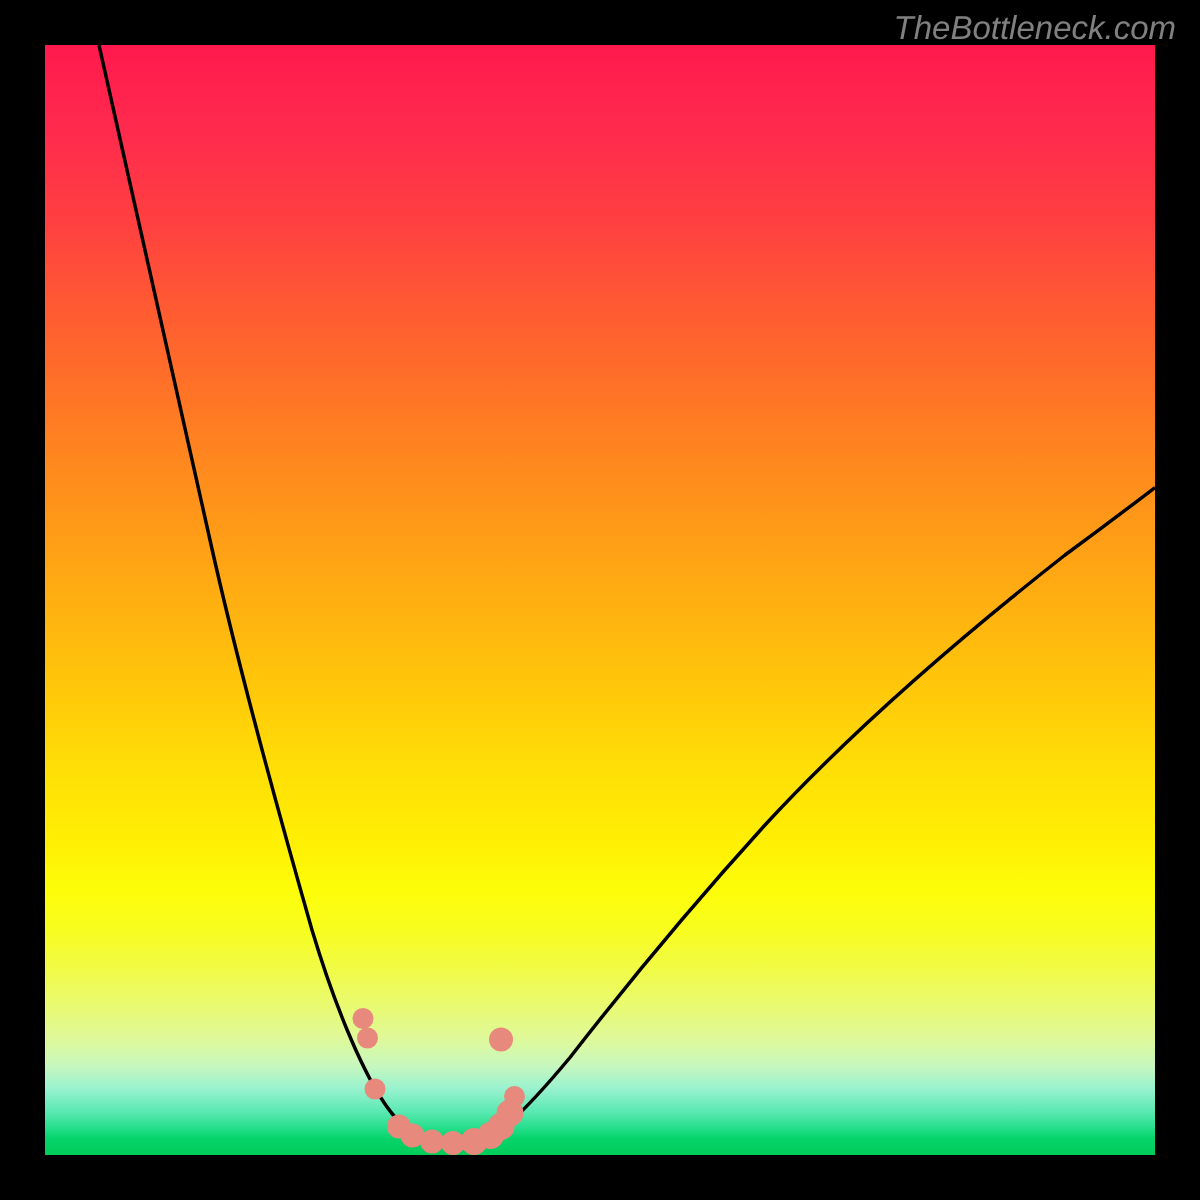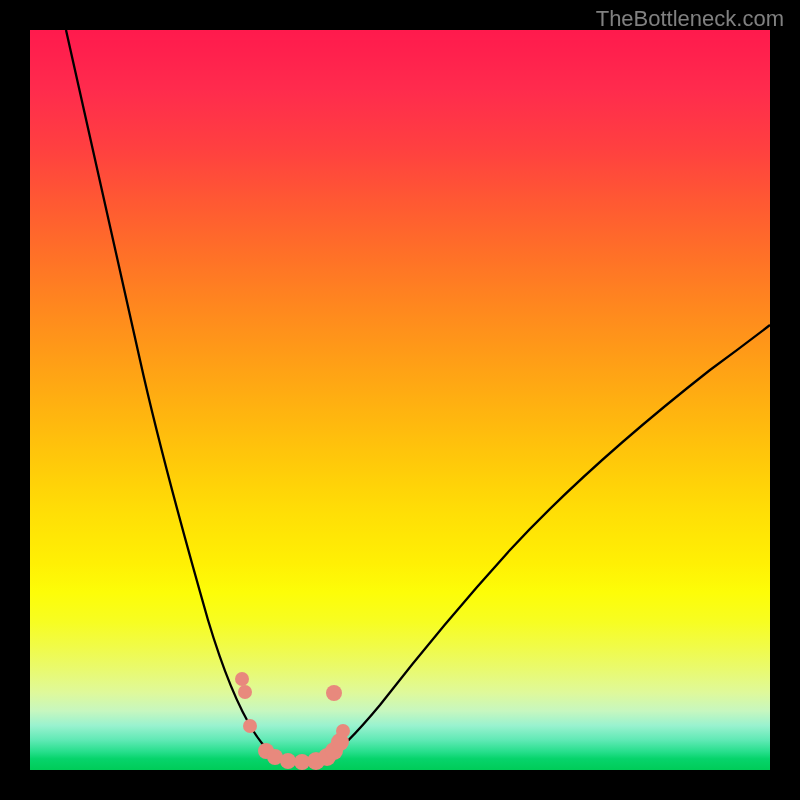--- a/index.html
+++ b/index.html
@@ -10,20 +10,21 @@
     position: relative;
     font-family: Arial, sans-serif;
   }
   .frame {
     position: absolute;
     top: 0;
     left: 0;
     width: 800px;
     height: 800px;
     background: #000;
+    font-style: italic;
   }
   .plot-area {
     position: absolute;
     top: 30px;
     left: 30px;
     width: 740px;
     height: 740px;
     overflow: hidden;
   }
   .gradient {

